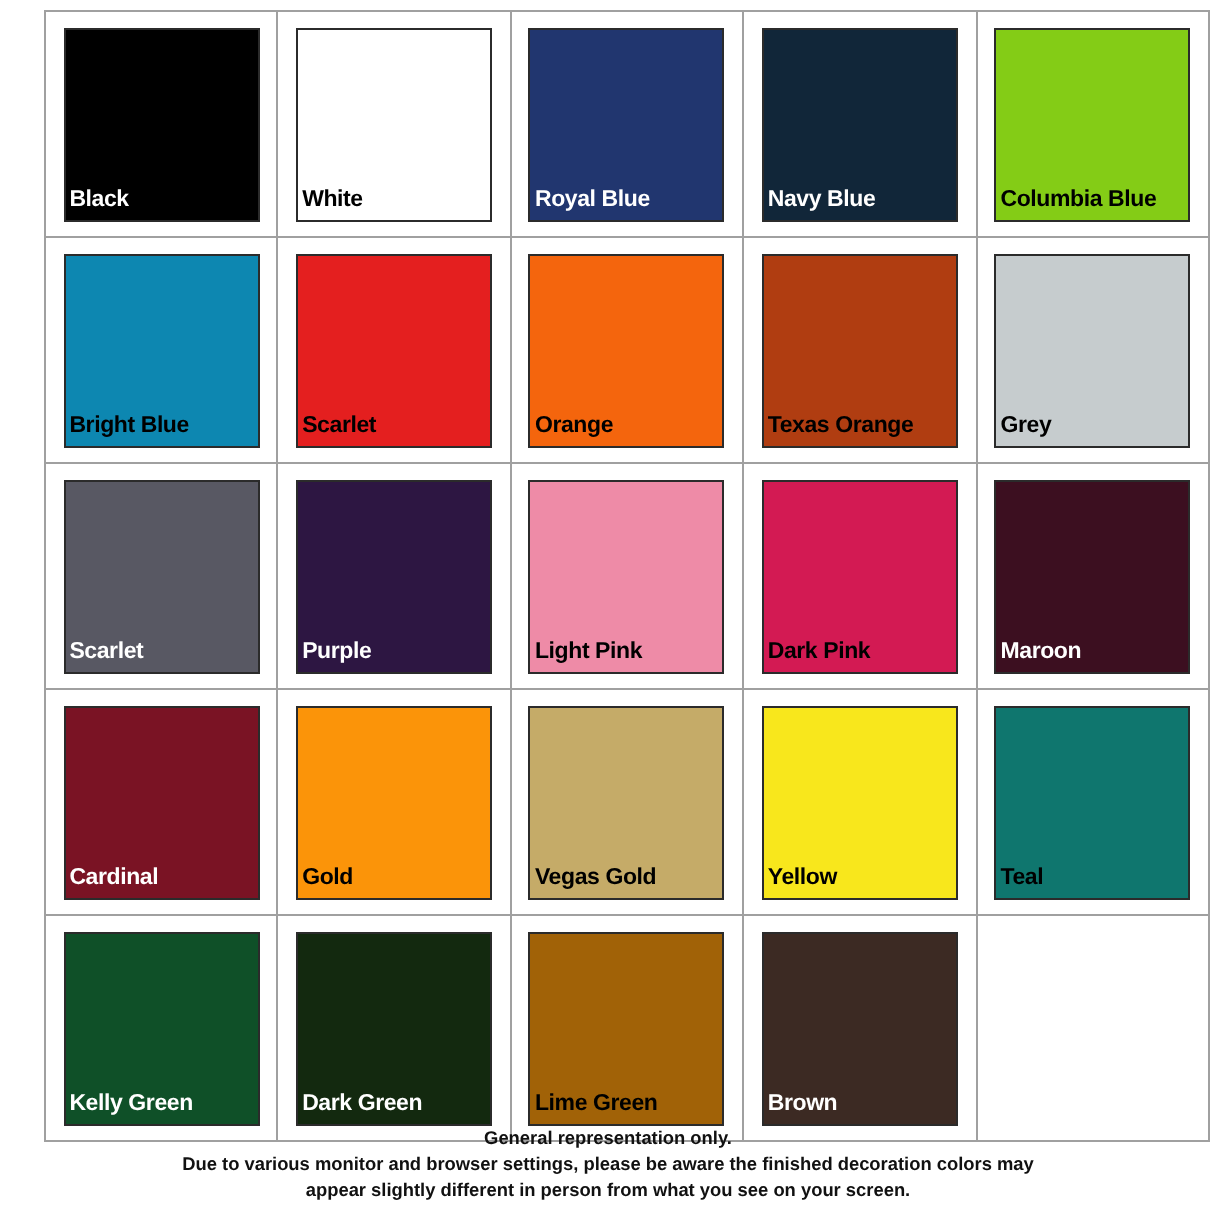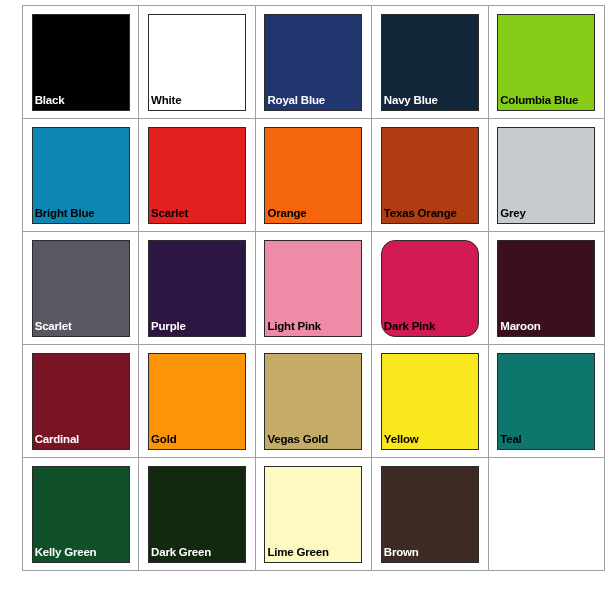--- a/index.html
+++ b/index.html
@@ -160,21 +160,21 @@
               <div class="swatch" style="background: rgb(45, 22, 66);">
                 <span class="swatch-label" style="color: rgb(255, 255, 255);">Purple</span>
               </div>
             </td>
             <td>
               <div class="swatch" style="background: rgb(238, 139, 167);">
                 <span class="swatch-label" style="color: rgb(0, 0, 0);">Light Pink</span>
               </div>
             </td>
             <td>
-              <div class="swatch" style="background: rgb(211, 26, 83); border-radius: 14px;">
+              <div class="swatch" style="background: rgb(211, 26, 83);">
                 <span class="swatch-label" style="color: rgb(0, 0, 0);">Dark Pink</span>
               </div>
             </td>
             <td>
               <div class="swatch" style="background: rgb(60, 15, 32);">
                 <span class="swatch-label" style="color: rgb(255, 255, 255);">Maroon</span>
               </div>
             </td>
           </tr>
           <tr>
@@ -209,31 +209,36 @@
               <div class="swatch" style="background: rgb(15, 80, 40);">
                 <span class="swatch-label" style="color: rgb(255, 255, 255);">Kelly Green</span>
               </div>
             </td>
             <td>
               <div class="swatch" style="background: rgb(19, 41, 15);">
                 <span class="swatch-label" style="color: rgb(255, 255, 255);">Dark Green</span>
               </div>
             </td>
             <td>
-              <div class="swatch" style="background: #fef9c3;">
+              <div class="swatch" style="background: #a16207;">
                 <span class="swatch-label" style="color: rgb(0, 0, 0);">Lime Green</span>
               </div>
             </td>
             <td>
               <div class="swatch" style="background: rgb(60, 42, 35);">
                 <span class="swatch-label" style="color: rgb(255, 255, 255);">Brown</span>
               </div>
             </td>
             <td>
               <div class="swatch empty"></div>
             </td>
           </tr>
         </tbody>
     </table>
   </div>
 
+  <div class="footer">
+    <div>General representation only.</div>
+    <div>Due to various monitor and browser settings, please be aware the finished decoration colors may</div>
+    <div>appear slightly different in person from what you see on your screen.</div>
+  </div>
 
 </div>
 
 </body></html>

